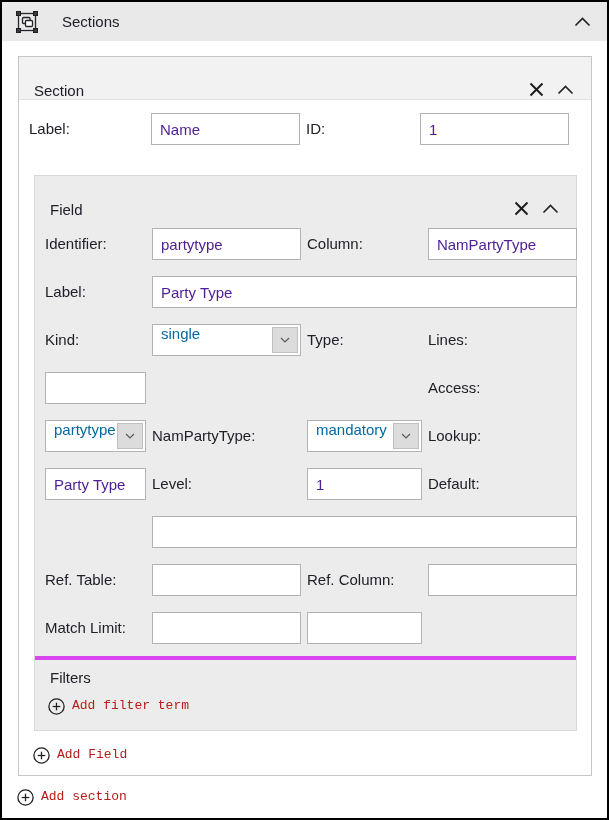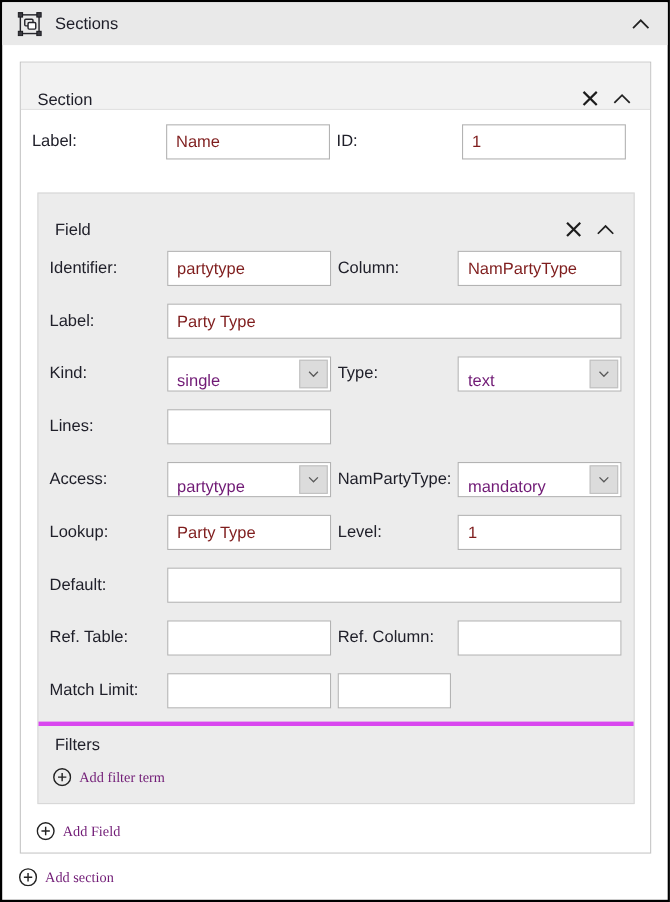--- a/index.html
+++ b/index.html
@@ -2,55 +2,55 @@
 <html><head>
 <meta charset="utf-8">
 <style>
   html,body{margin:0;padding:0}
   body{
     width:609px;height:820px;box-sizing:border-box;
     border:2px solid #000;background:#fff;overflow:hidden;
     font-family:"Liberation Sans",sans-serif;color:#20202a;
   }
   
-  .topbar{height:39px;background:#e9e9e9;display:flex;align-items:center;padding:0 14px;gap:12px}
+  .topbar{height:39px;background:#e9e9e9;display:flex;align-items:center;padding:0 14px;gap:24px}
   .topbar .title{font-size:15px}
   .spacer{flex:1}
   .icon-btn{background:none;border:none;padding:2px;display:flex;align-items:center;justify-content:center;cursor:pointer}
 
   
   .section-panel{margin:15px 15px 0 16px;border:1px solid #c6c6c6;background:#fff}
   .panel-header{height:42px;display:flex;align-items:flex-end;padding:0 15px;font-size:15px}
   .section-panel>.panel-header{background:#f2f2f2;border-bottom:1px solid #e2e2e2}
   .header-actions{margin-left:auto;display:flex;align-items:center;gap:9px}
 
   .section-body{padding-top:13px}
 
   .form-grid{display:grid;align-items:center;column-gap:6px;row-gap:16px}
   .sec-grid{grid-template-columns:116px 149px 1fr 149px;padding:0 22px 0 10px}
   .fld-grid{grid-template-columns:101px 149px 1fr 149px;padding:10px 20px 0 10px}
   .flabel{font-size:15px;text-align:left;line-height:18px}
   .tinput{height:32px;width:100%;box-sizing:border-box;border:1px solid #b3b3b3;background:#fff;
-          font-family:"Liberation Sans",sans-serif;font-size:15px;color:#7f1d1d;padding:0 8px;outline:none}
+          font-family:"Liberation Sans",sans-serif;font-size:15px;color:#4c1d95;padding:0 8px;outline:none}
   .span-full{grid-column:2/5}
   
   .select{height:32px;box-sizing:border-box;border:1px solid #b3b3b3;background:#fff;position:relative;
-          display:flex;align-items:flex-end;padding:0 34px 0 8px;font-size:15px;color:#701a75;cursor:pointer}
+          display:flex;align-items:flex-start;padding:0 34px 0 8px;font-size:15px;color:#0369a1;cursor:pointer}
   .select .arrow{position:absolute;right:2px;top:2px;bottom:2px;width:24px;background:#dcdcdc;
                  border:1px solid #c0c0c0;display:flex;align-items:center;justify-content:center}
 
   
   .field-panel{margin:30px 14px 16px 15px;background:#ececec;border:1px solid #d8d8d8}
   .field-panel>.panel-header{height:42px}
 
   
   .filters{margin-top:12px;border-top:4px solid #d946ef;padding:9px 0 15px}
   .filters .ftitle{font-size:15px;padding:0 15px}
-  .add-btn{display:flex;align-items:flex-end;gap:7px;background:none;border:none;cursor:pointer;
-           font-family:Liberation Serif, serif;font-size:13px;color:#701a75;padding:0}
+  .add-btn{display:flex;align-items:flex-start;gap:7px;background:none;border:none;cursor:pointer;
+           font-family:Liberation Mono, monospace;font-size:13px;color:#b91c1c;padding:0}
   .filters .add-btn{margin:12px 0 0 13px}
   .add-field{margin:14px 0 11px 14px}
   .add-section{margin:13px 0 0 15px}
 </style>
 </head>
 <body>
 
 <div class="topbar">
   <span class="icon-btn" style="padding:0">
     <svg width="22" height="22" viewBox="0 0 22 22">
@@ -130,28 +130,20 @@
         <label class="flabel">Kind:</label>
         <div class="select">
           <span>single</span>
           <span class="arrow">
             <svg width="10" height="6" viewBox="0 0 10 6">
                 <polyline points="1,1 5,5 9,1" fill="none" stroke="#5a5a5a" stroke-width="1.2"></polyline>
               </svg>
           </span>
         </div>
         <label class="flabel">Type:</label>
-        <div class="select">
-          <span>text</span>
-          <span class="arrow">
-            <svg width="10" height="6" viewBox="0 0 10 6">
-                <polyline points="1,1 5,5 9,1" fill="none" stroke="#5a5a5a" stroke-width="1.2"></polyline>
-              </svg>
-          </span>
-        </div>
 
         <label class="flabel">Lines:</label>
         <input class="tinput" value="" style="">
         <span></span>
         <span></span>
 
         <label class="flabel">Access:</label>
         <div class="select">
           <span>partytype</span>
           <span class="arrow">

